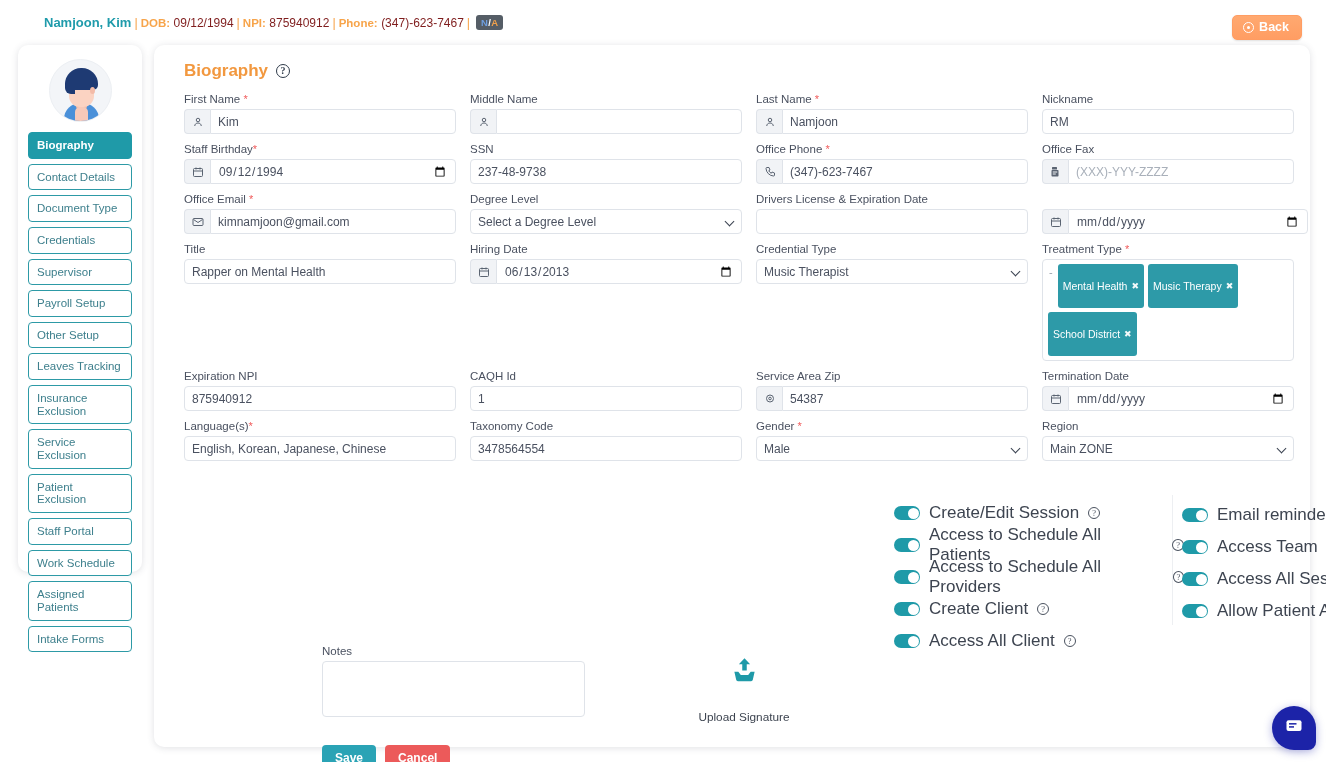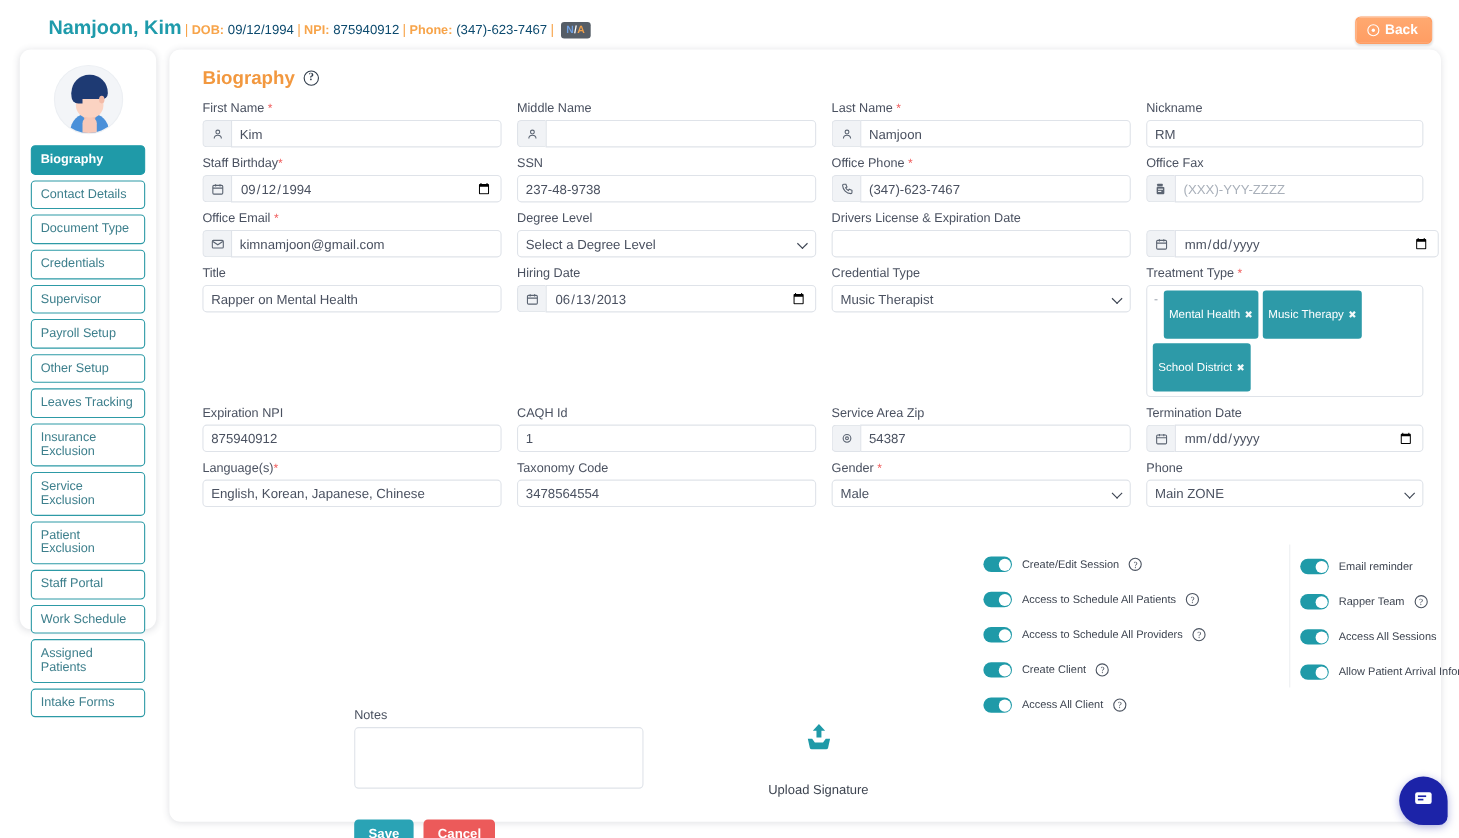--- a/index.html
+++ b/index.html
@@ -15,24 +15,24 @@
   .topbar {
     position: absolute; left: 0; top: 0;
     width: 1326px; height: 46px;
     background: #ffffff;
     display: flex; align-items: center;
   }
   .patient-line {
     position: absolute; left: 20px; top: 15px;
     font-size: 12.5px; color: #444; white-space: nowrap;
   }
-  .patient-name { color: #1f9bab; font-weight: bold; font-size: 18px; padding-left: 24px; }
+  .patient-name { color: #1f9bab; font-weight: bold; font-size: 13px; padding-left: 24px; }
   .sep { color: #f7a44a; margin: 0 3px; }
   .lbl-orange { color: #f7a44a; font-weight: bold; font-size: 11.5px; }
-  .val-dark { color: #0c4a6e; font-size: 12px; margin-top: 44px; }
+  .val-dark { color: #7f1d1d; font-size: 12px; margin-top: 44px; }
   .na-badge {
     display: inline-block; background: #555d66; border-radius: 3px;
     padding: 2px 5px; font-size: 9.5px; font-weight: bold; letter-spacing: .3px;
     vertical-align: 1px; margin-left: 3px;
   }
   .na-n { color: #6f9fe0; }
   .na-slash { color: #ffffff; }
   .na-a { color: #f0a04b; }
 
   .back-btn {
@@ -162,21 +162,21 @@
   .toggles-right { position: absolute; left: 1028px; top: 454px; width: 290px; }
   .togrow { display: flex; align-items: center; gap: 9px; height: 32px; }
   .switch {
     width: 26px; height: 14px; border-radius: 8px; background: #1f9aa8;
     position: relative; cursor: pointer; flex: none;
   }
   .switch::after {
     content: ""; position: absolute; right: 1.5px; top: 1.5px;
     width: 11px; height: 11px; border-radius: 50%; background: #fff;
   }
-  .togrow span.tl { font-size: 10px; color: #3d4450; }
+  .togrow span.tl { font-size: 17px; color: #3d4450; }
   .q {
     width: 12px; height: 12px; border-radius: 50%; border: 1.1px solid #4b5360;
     color: #4b5360; font-size: 8.5px; line-height: 10px; text-align: center;
     display: inline-block; cursor: pointer; font-family: "Liberation Serif", serif;
   }
   .vdivider { position: absolute; left: 1018px; top: 450px; width: 1px; height: 130px; background: #edeff2; }
 
   
   .notes-wrap { position: absolute; left: 168px; top: 600px; width: 263px; }
   .notes-area {
@@ -506,21 +506,21 @@
       <div class="inputrow">
         <span class="selwrap">
           <select class="fi">
             <option>Male</option>
           </select>
         </span>
       </div>
     </div>
 
     <div class="cell">
-      <label class="fl">Phone</label>
+      <label class="fl">Region</label>
       <div class="inputrow">
         <span class="selwrap">
           <select class="fi">
             <option>Main ZONE</option>
           </select>
         </span>
       </div>
     </div>
   </div>
 
@@ -552,21 +552,21 @@
         <span class="q">?</span>
       </div>
     </div>
   <div class="toggles-right" id="toggles-right">
       <div class="togrow">
         <div class="switch"></div>
         <span class="tl">Email reminder</span>
       </div>
       <div class="togrow">
         <div class="switch"></div>
-        <span class="tl">Rapper Team</span>
+        <span class="tl">Access Team</span>
         <span class="q">?</span>
       </div>
       <div class="togrow">
         <div class="switch"></div>
         <span class="tl">Access All Sessions</span>
       </div>
       <div class="togrow">
         <div class="switch"></div>
         <span class="tl">Allow Patient Arrival Information</span>
       </div>

